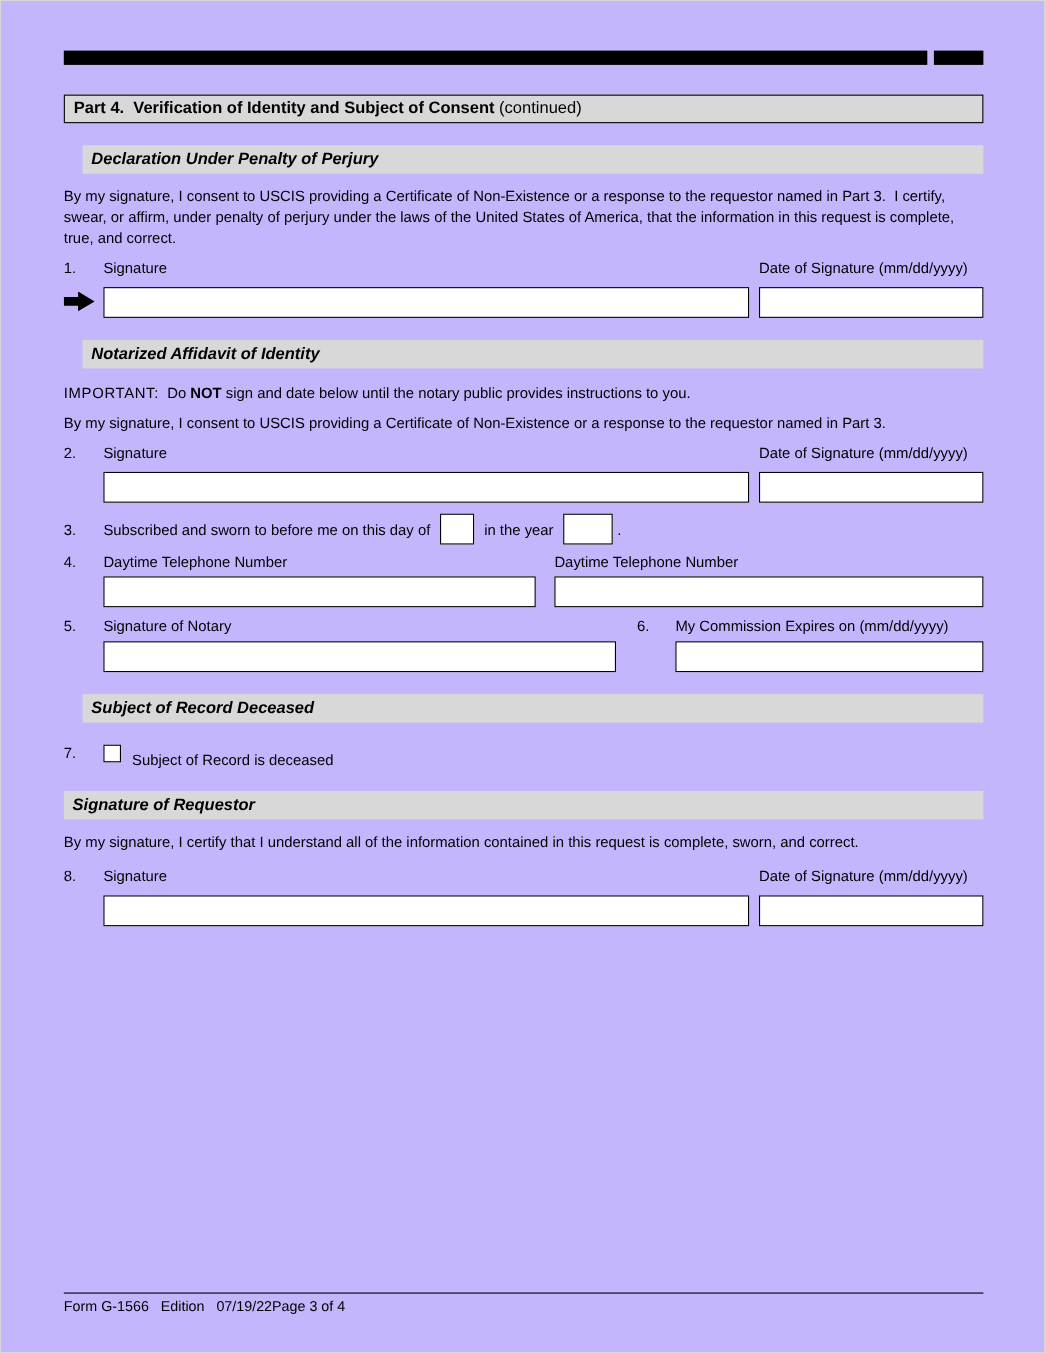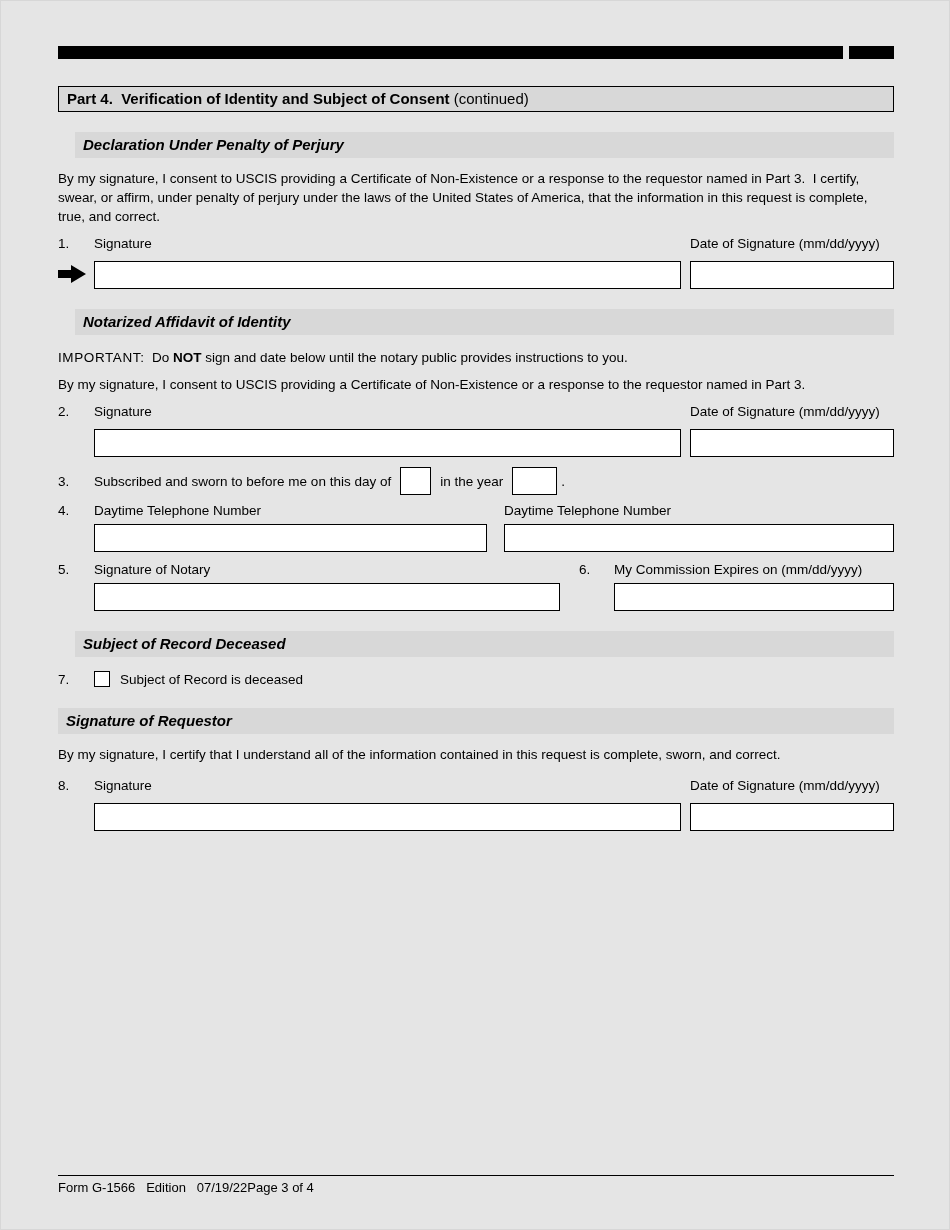--- a/index.html
+++ b/index.html
@@ -1,21 +1,21 @@
 <!DOCTYPE html>
 <html style="--header-bg: #d8d8d8; --border: #000000;"><head>
 <meta charset="utf-8">
 <style>
   * { box-sizing: border-box; margin: 0; padding: 0; }
   html, body { background: #ffffff; }
   body { font-family: "Liberation Sans", sans-serif; color: #000; }
   .page {
     position: relative;
     width: 950px; height: 1230px;
-    background: #e5e5e5;
+    background: #c4b5fd;
     border: 1px solid #d7d7d7;
     padding: 45px 55px 0 57px;
     overflow: hidden;
   }
   .topbar { display: flex; gap: 6px; height: 13px; }
   .topbar .bar-main { flex: 1; background: #000; }
   .topbar .bar-end { width: 45px; background: #000; }
 
   .part-header {
     margin-top: 27px;
@@ -98,21 +98,21 @@
 
   
   .check-row { display: flex; align-items: center; margin-top: 14px; font-size: 13.5px; }
   .check-row .num { width: 36px; flex: 0 0 36px; }
   .checkbox {
     width: 16px; height: 16px;
     border: 1px solid #000; background: #fff;
     flex: 0 0 16px;
     cursor: pointer;
   }
-  .check-row .cb-label { margin-left: 10px; }
+  .check-row .cb-label { margin-left: 10px; margin-top: 12px; }
 
   .footer {
     position: absolute;
     left: 57px; right: 55px; top: 1174px;
     border-top: 1px solid #000;
     padding-top: 4px;
     display: flex;
     font-size: 13px;
     white-space: pre-wrap;
   }

